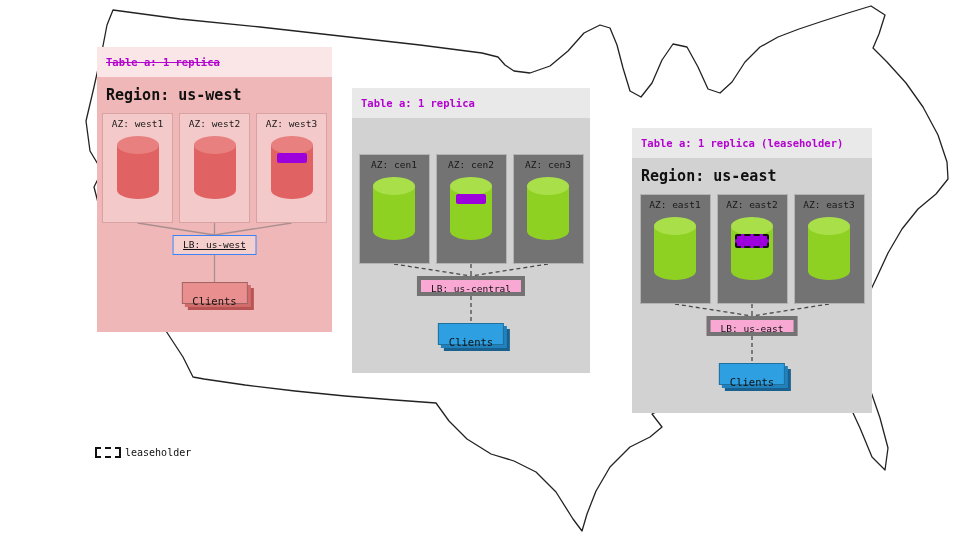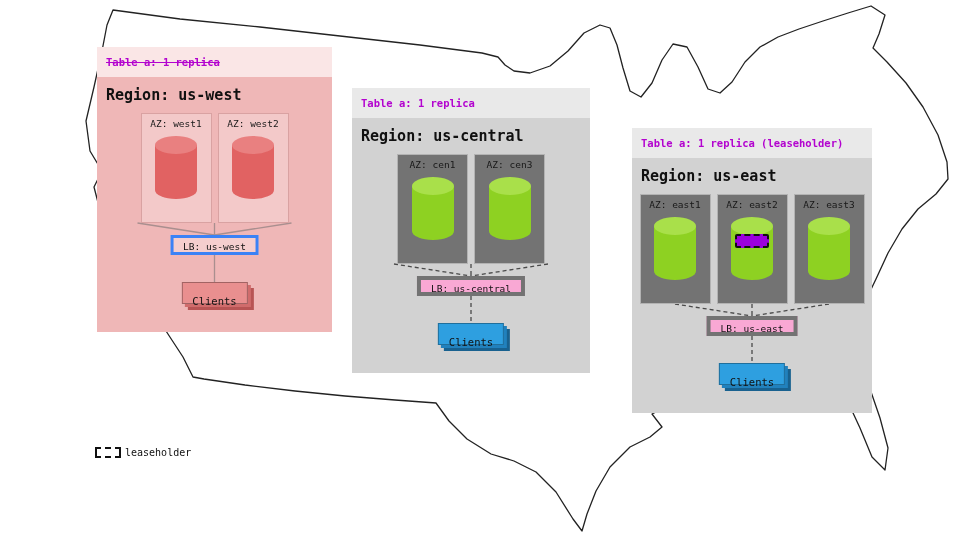--- a/index.html
+++ b/index.html
@@ -34,21 +34,21 @@
           height:22px;line-height:20px;padding:8px 10px;font-size:10.5px;white-space:nowrap;
           box-sizing:border-box;border:1px solid rgba(0,0,0,.3);}
 
   
   .west{left:97px;top:47px;width:235px;}
   .west .card-header{background:#fae6e6;}
   .west .card-body{background:#efb7b7;}
   .west .az-box{background:#f3c9c9;border:1px solid #d9a2a2;}
   .west .cyl-body-fill{fill:#e16262;}
   .west .cyl-top-fill{fill:#e98080;}
-  .west .lb-box{background:#f5cece;border:3px solid #3b82f6;}
+  .west .lb-box{background:#f5cece;border:1px solid #3b82f6;text-decoration:underline;}
   .west .clients-box{background:#e98f8f;box-shadow:3px 3px 0 #d06c6c,6px 6px 0 #b85454;}
 
   
   .central{left:352px;top:88px;width:238px;}
   .east{left:632px;top:128px;width:240px;}
   .gray .card-header{background:#e9e9e9;}
   .gray .card-body{background:#d2d2d2;}
   .gray .az-box{background:#737373;border:1px solid #b3b3b3;}
   .gray .cyl-body-fill{fill:#8ed122;}
   .gray .cyl-top-fill{fill:#a9e04a;}
@@ -96,53 +96,74 @@
         <div class="az-box">
           <div class="az-label">AZ: west2</div>
           <div class="cyl-wrap">
             <svg class="cylinder" width="46" height="66" viewBox="0 0 46 66">
               <ellipse cx="23" cy="55" rx="21" ry="9" class="cyl-body-fill"></ellipse>
               <rect x="2" y="10" width="42" height="45" class="cyl-body-fill"></rect>
               <ellipse cx="23" cy="10" rx="21" ry="9" class="cyl-top-fill"></ellipse>
             </svg>
           </div>
         </div>
+        <div class="az-box">
+          <div class="az-label">AZ: west3</div>
+          <div class="cyl-wrap">
+            <svg class="cylinder" width="46" height="66" viewBox="0 0 46 66">
+              <ellipse cx="23" cy="55" rx="21" ry="9" class="cyl-body-fill"></ellipse>
+              <rect x="2" y="10" width="42" height="45" class="cyl-body-fill"></rect>
+              <ellipse cx="23" cy="10" rx="21" ry="9" class="cyl-top-fill"></ellipse>
+            </svg>
+            <div class="marker"></div>
+          </div>
+        </div>
       </div>
 
       <div class="lb-box">LB: us-west</div>
       <div class="clients-box">Clients</div>
     </div>
   </div>
 
   <div class="region-card central gray">
     <div class="card-header">
       <span class="table-label">Table a: 1 replica</span>
     </div>
     <div class="card-body">
-      <div class="region-title">Region: us-central</div>
 
       <svg class="connectors" width="238" height="255" viewBox="0 0 238 255">
         <line x1="42" y1="146" x2="119" y2="158" stroke="#4a4a4a" stroke-width="1.3" stroke-dasharray="4,3"></line>
         <line x1="119" y1="146" x2="119" y2="158" stroke="#4a4a4a" stroke-width="1.3" stroke-dasharray="4,3"></line>
         <line x1="196" y1="146" x2="119" y2="158" stroke="#4a4a4a" stroke-width="1.3" stroke-dasharray="4,3"></line>
         <line x1="119" y1="178" x2="119" y2="205" stroke="#4a4a4a" stroke-width="1.3" stroke-dasharray="4,3"></line>
       </svg>
 
       <div class="az-row">
         <div class="az-box">
           <div class="az-label">AZ: cen1</div>
           <div class="cyl-wrap">
             <svg class="cylinder" width="46" height="66" viewBox="0 0 46 66">
               <ellipse cx="23" cy="55" rx="21" ry="9" class="cyl-body-fill"></ellipse>
               <rect x="2" y="10" width="42" height="45" class="cyl-body-fill"></rect>
               <ellipse cx="23" cy="10" rx="21" ry="9" class="cyl-top-fill"></ellipse>
             </svg>
           </div>
         </div>
         <div class="az-box">
+          <div class="az-label">AZ: cen2</div>
+          <div class="cyl-wrap">
+            <svg class="cylinder" width="46" height="66" viewBox="0 0 46 66">
+              <ellipse cx="23" cy="55" rx="21" ry="9" class="cyl-body-fill"></ellipse>
+              <rect x="2" y="10" width="42" height="45" class="cyl-body-fill"></rect>
+              <ellipse cx="23" cy="10" rx="21" ry="9" class="cyl-top-fill"></ellipse>
+            </svg>
+            <div class="marker"></div>
+          </div>
+        </div>
+        <div class="az-box">
           <div class="az-label">AZ: cen3</div>
           <div class="cyl-wrap">
             <svg class="cylinder" width="46" height="66" viewBox="0 0 46 66">
               <ellipse cx="23" cy="55" rx="21" ry="9" class="cyl-body-fill"></ellipse>
               <rect x="2" y="10" width="42" height="45" class="cyl-body-fill"></rect>
               <ellipse cx="23" cy="10" rx="21" ry="9" class="cyl-top-fill"></ellipse>
             </svg>
           </div>
         </div>
       </div>

